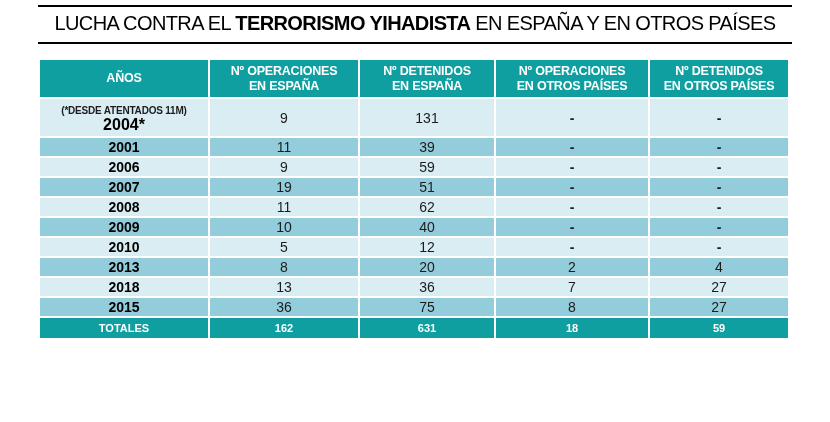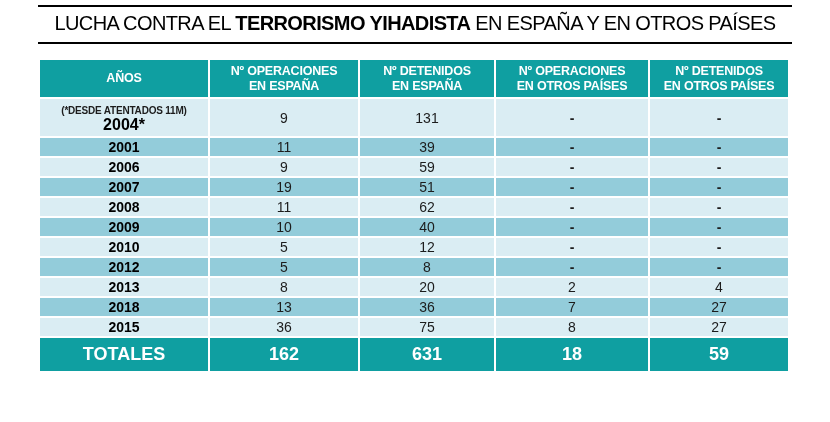--- a/index.html
+++ b/index.html
@@ -70,25 +70,25 @@
     font-size:16px;
     font-weight:700;
     line-height:17px;
     color:#000;
   }
   tbody td.dash{font-weight:700;}
   tfoot td{
     background:#0f9fa1;
     color:#ffffff;
     font-weight:700;
-    font-size:18px;
+    font-size:11px;
     height:20px;
     text-align:center;
     vertical-align:middle;
-    padding:6px;
+    padding:0;
   }
 </style>
 </head>
 <body>
 
 <div class="sheet">
 
   <div class="title-box">
     <div class="title-line"><span>LUCHA CONTRA EL</span> <span class="t-bold">TERRORISMO YIHADISTA</span> <span>EN ESPAÑA Y EN OTROS PAÍSES</span></div>
   </div>
@@ -171,27 +171,20 @@
         <td class="dash">-</td>
       </tr>
       <tr>
         <td class="year-cell">2010</td>
         <td>5</td>
         <td>12</td>
         <td class="dash">-</td>
         <td class="dash">-</td>
       </tr>
       <tr>
-        <td class="year-cell">2012</td>
-        <td>5</td>
-        <td>8</td>
-        <td class="dash">-</td>
-        <td class="dash">-</td>
-      </tr>
-      <tr>
         <td class="year-cell">2013</td>
         <td>8</td>
         <td>20</td>
         <td>2</td>
         <td>4</td>
       </tr>
       <tr>
         <td class="year-cell">2018</td>
         <td>13</td>
         <td>36</td>

